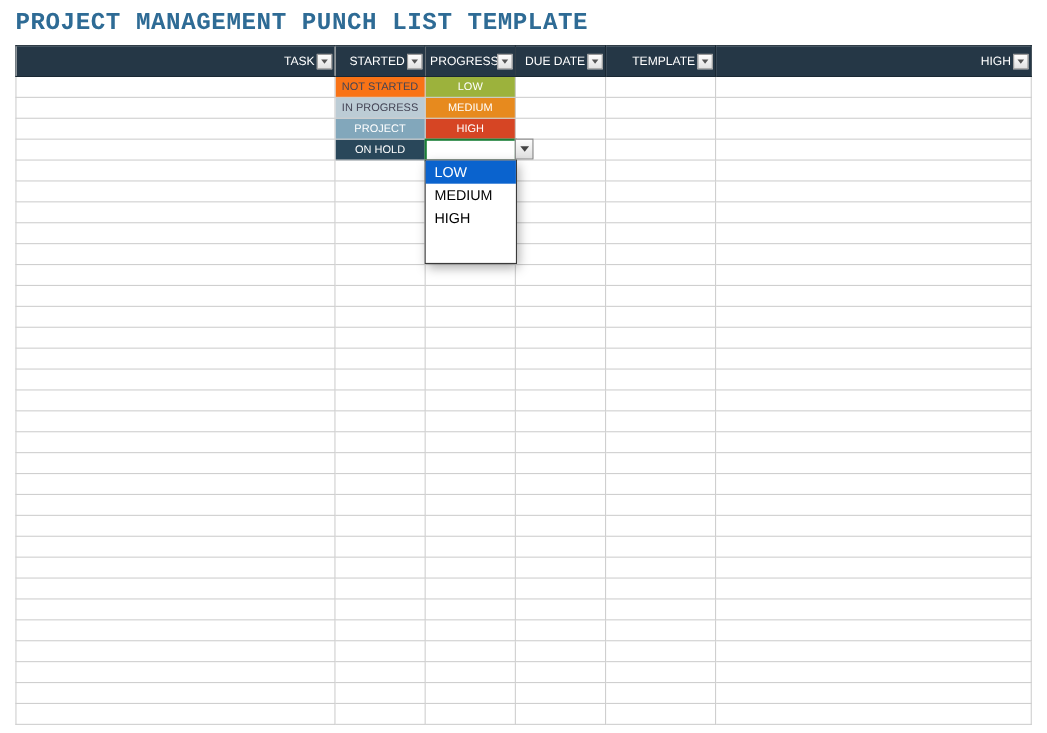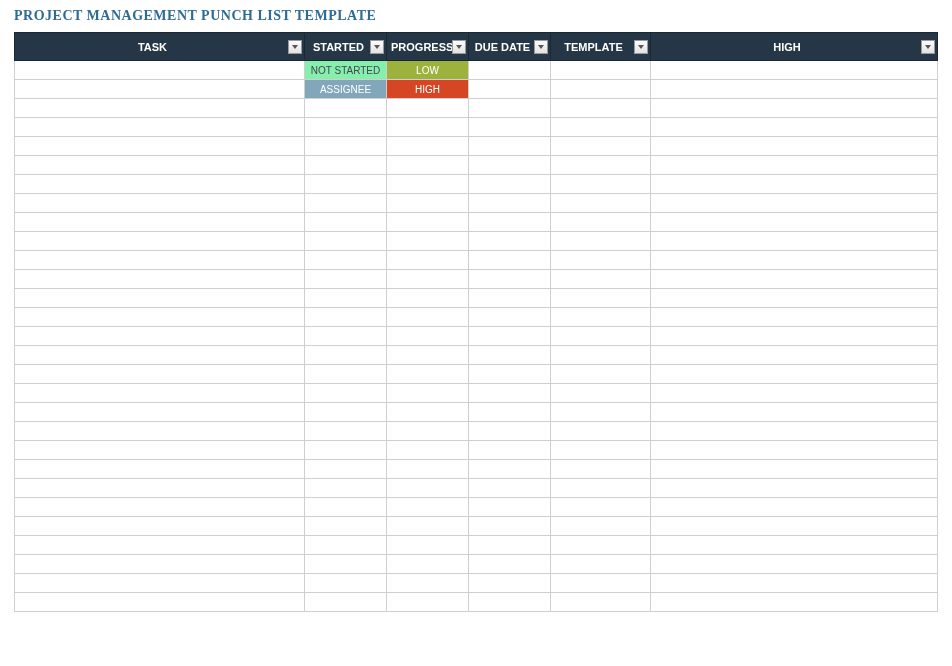--- a/index.html
+++ b/index.html
@@ -6,37 +6,37 @@
 body {
   font-family: Arial, sans-serif;
   background: #fff;
   width: 952px;
   height: 666px;
   overflow: hidden;
   padding: 8px 14px 0 14px;
 }
 .title {
   color: #2e6b95;
-  font-size: 14px;
+  font-size: 22px;
   font-weight: 700;
   letter-spacing: 0.5px;
   margin-bottom: 8px;
-  font-family: Liberation Serif, serif;
+  font-family: Liberation Mono, monospace;
 }
 table {
   border-collapse: collapse;
   width: 100%;
   table-layout: fixed;
 }
 th {
   background: #253746;
   color: #fff;
   font-size: 11px;
-  font-weight: 700;
-  text-align: center;
+  font-weight: 400;
+  text-align: right;
   border: 1px solid #1a2833;
   position: relative;
   height: 28px;
   padding: 0 18px 0 4px;
 }
 td {
   border: 1px solid #cfcfcf;
   height: 19px;
   font-size: 11px;
   text-align: center;
@@ -71,21 +71,21 @@
   border-left: 3px solid transparent;
   border-right: 3px solid transparent;
   border-top: 4px solid #555;
 }
 
 .status-cell, .priority-cell {
   color: #fff;
   font-size: 10px;
   font-weight: 400;
 }
-.status-notstarted { background: #86efac; color: #445; }
+.status-notstarted { background: #f97316; color: #445; }
 .status-inprogress { background: #bcccd5; color: #445; }
 .status-complete { background: #82a7bb; }
 .status-onhold { background: #29475a; }
 
 .priority-low { background: #9cb23c; }
 .priority-medium { background: #e78a1e; }
 .priority-high { background: #d64524; }
 
 .active-cell {
   position: relative;
@@ -166,22 +166,45 @@
       <tr>
         <td></td>
         <td class="status-cell status-notstarted">NOT STARTED</td>
         <td class="priority-cell priority-low">LOW</td>
         <td></td>
         <td></td>
         <td></td>
       </tr>
       <tr>
         <td></td>
-        <td class="status-cell status-complete">ASSIGNEE</td>
+        <td class="status-cell status-inprogress">IN PROGRESS</td>
+        <td class="priority-cell priority-medium">MEDIUM</td>
+        <td></td>
+        <td></td>
+        <td></td>
+      </tr>
+      <tr>
+        <td></td>
+        <td class="status-cell status-complete">PROJECT</td>
         <td class="priority-cell priority-high">HIGH</td>
+        <td></td>
+        <td></td>
+        <td></td>
+      </tr>
+      <tr>
+        <td></td>
+        <td class="status-cell status-onhold">ON HOLD</td>
+        <td class="active-cell">
+          <span class="dd-btn"></span>
+          <div class="dropdown">
+            <div class="opt selected">LOW</div>
+            <div class="opt">MEDIUM</div>
+            <div class="opt">HIGH</div>
+          </div>
+        </td>
         <td></td>
         <td></td>
         <td></td>
       </tr>
       <tr>
         <td></td>
         <td></td>
         <td></td>
         <td></td>
         <td></td>

